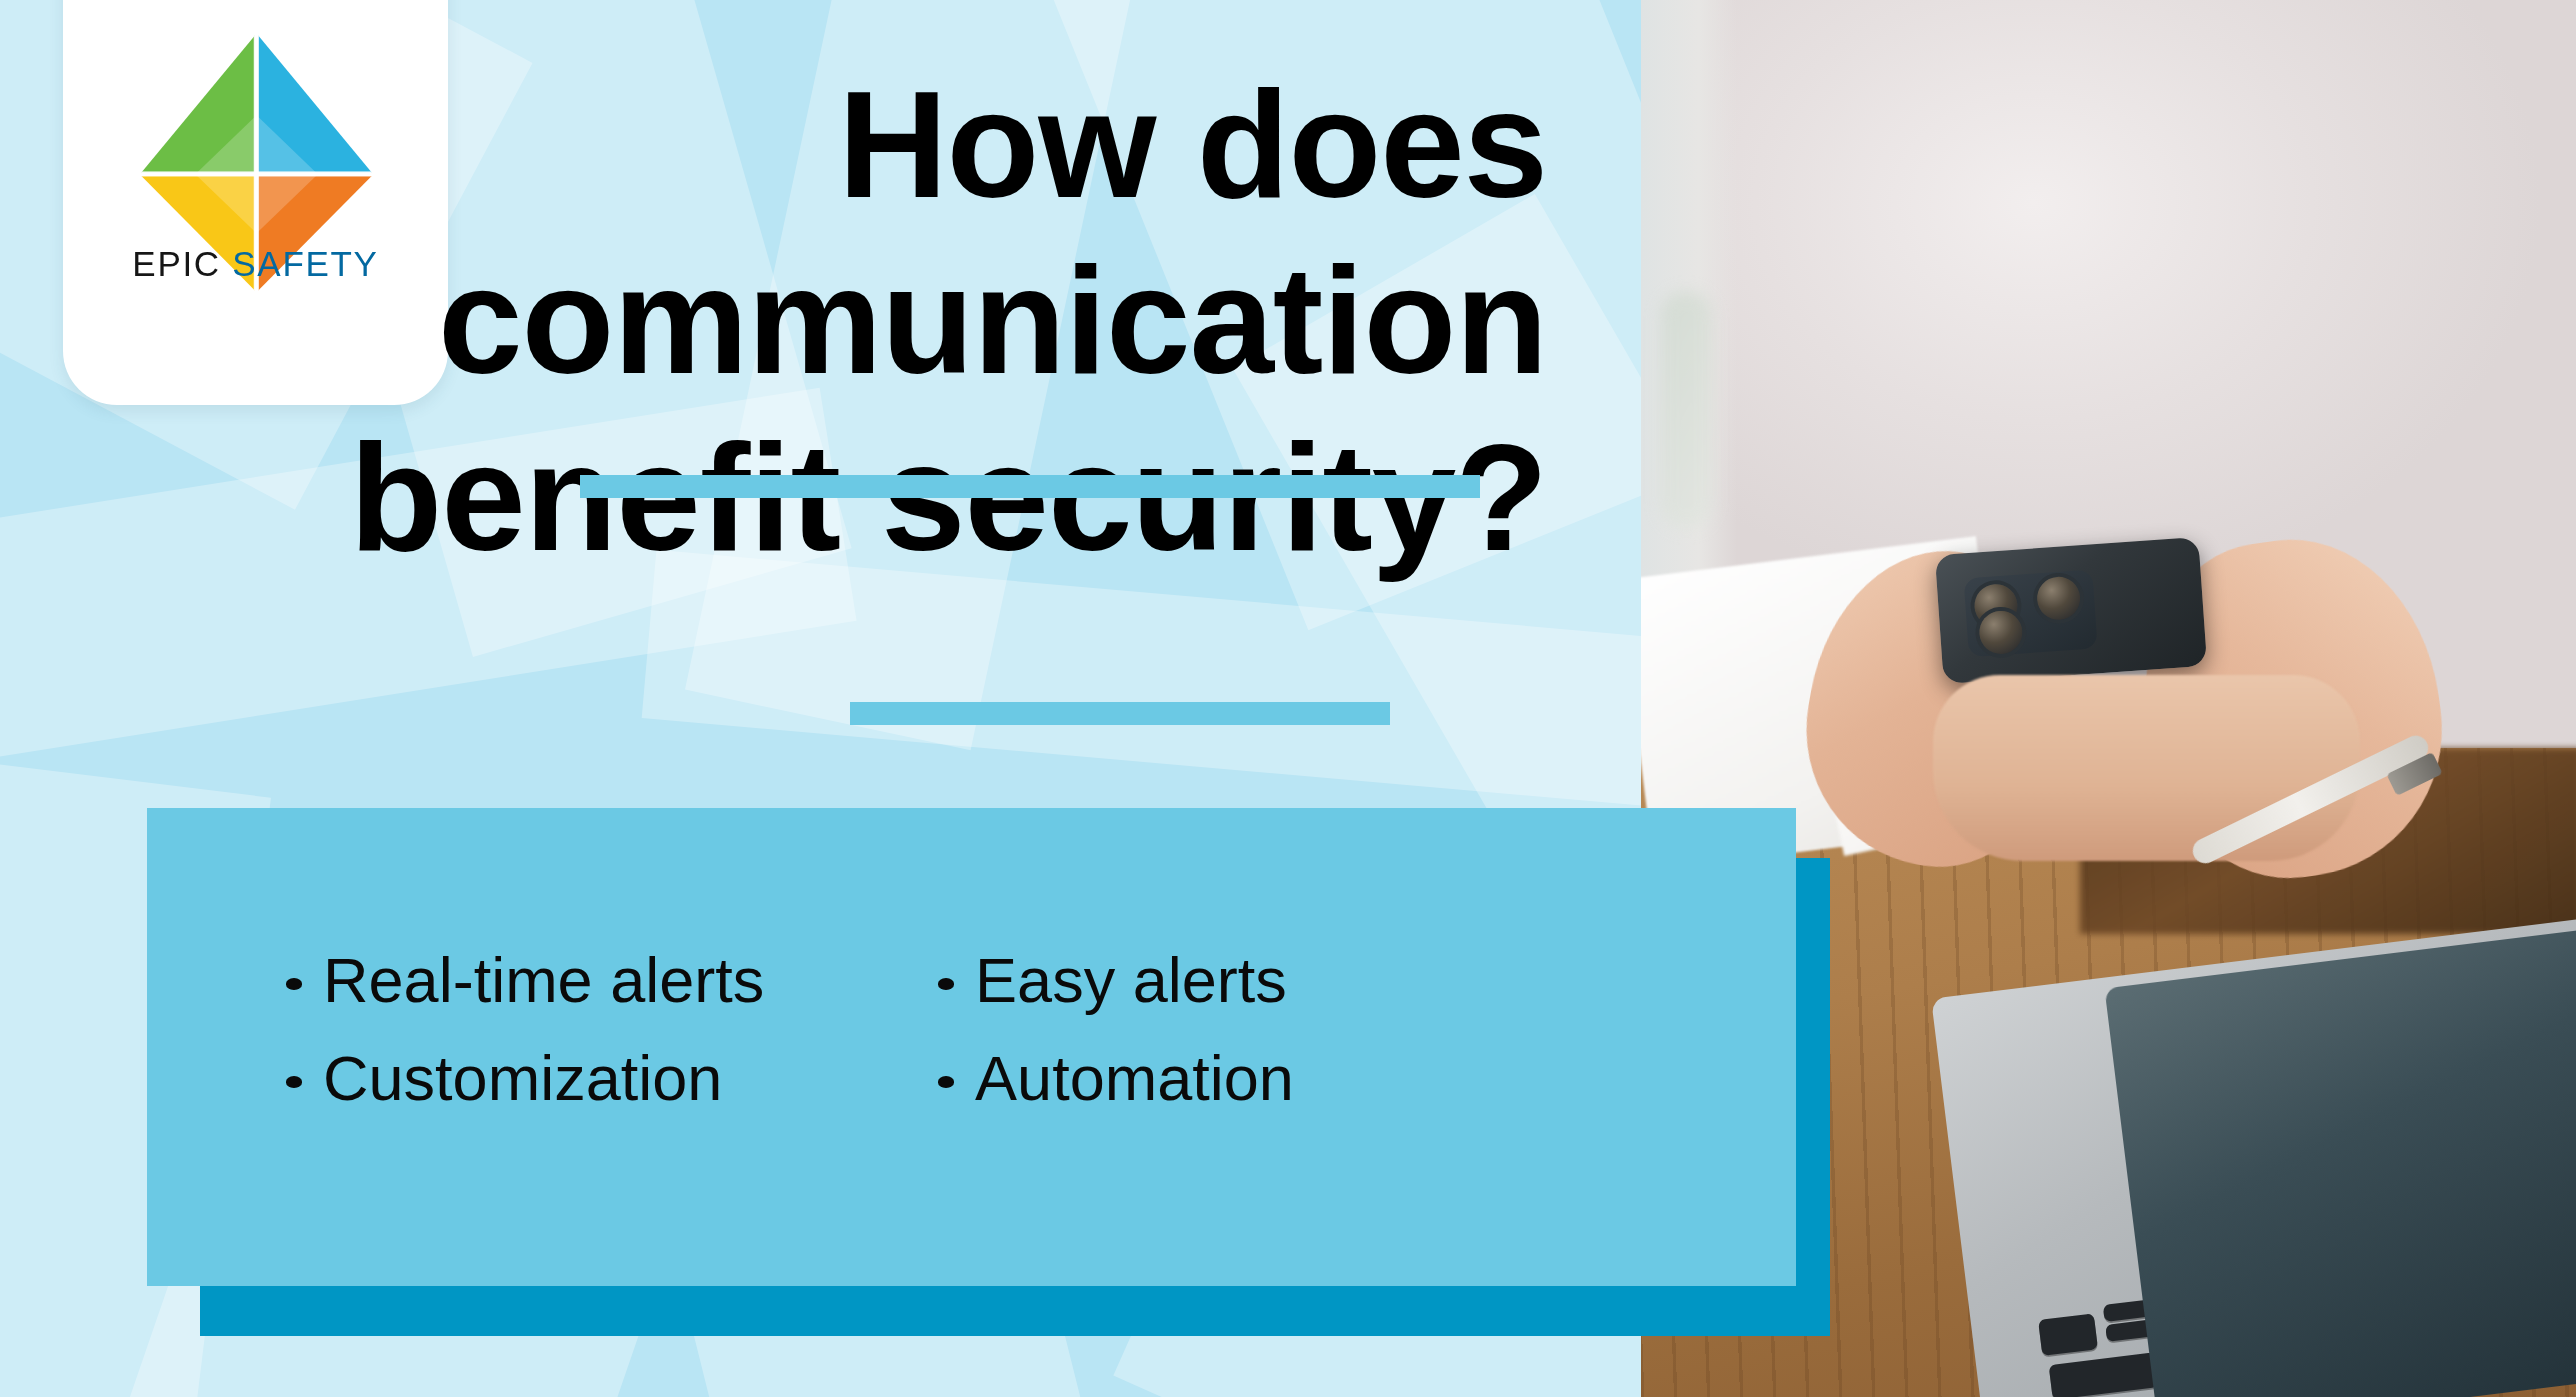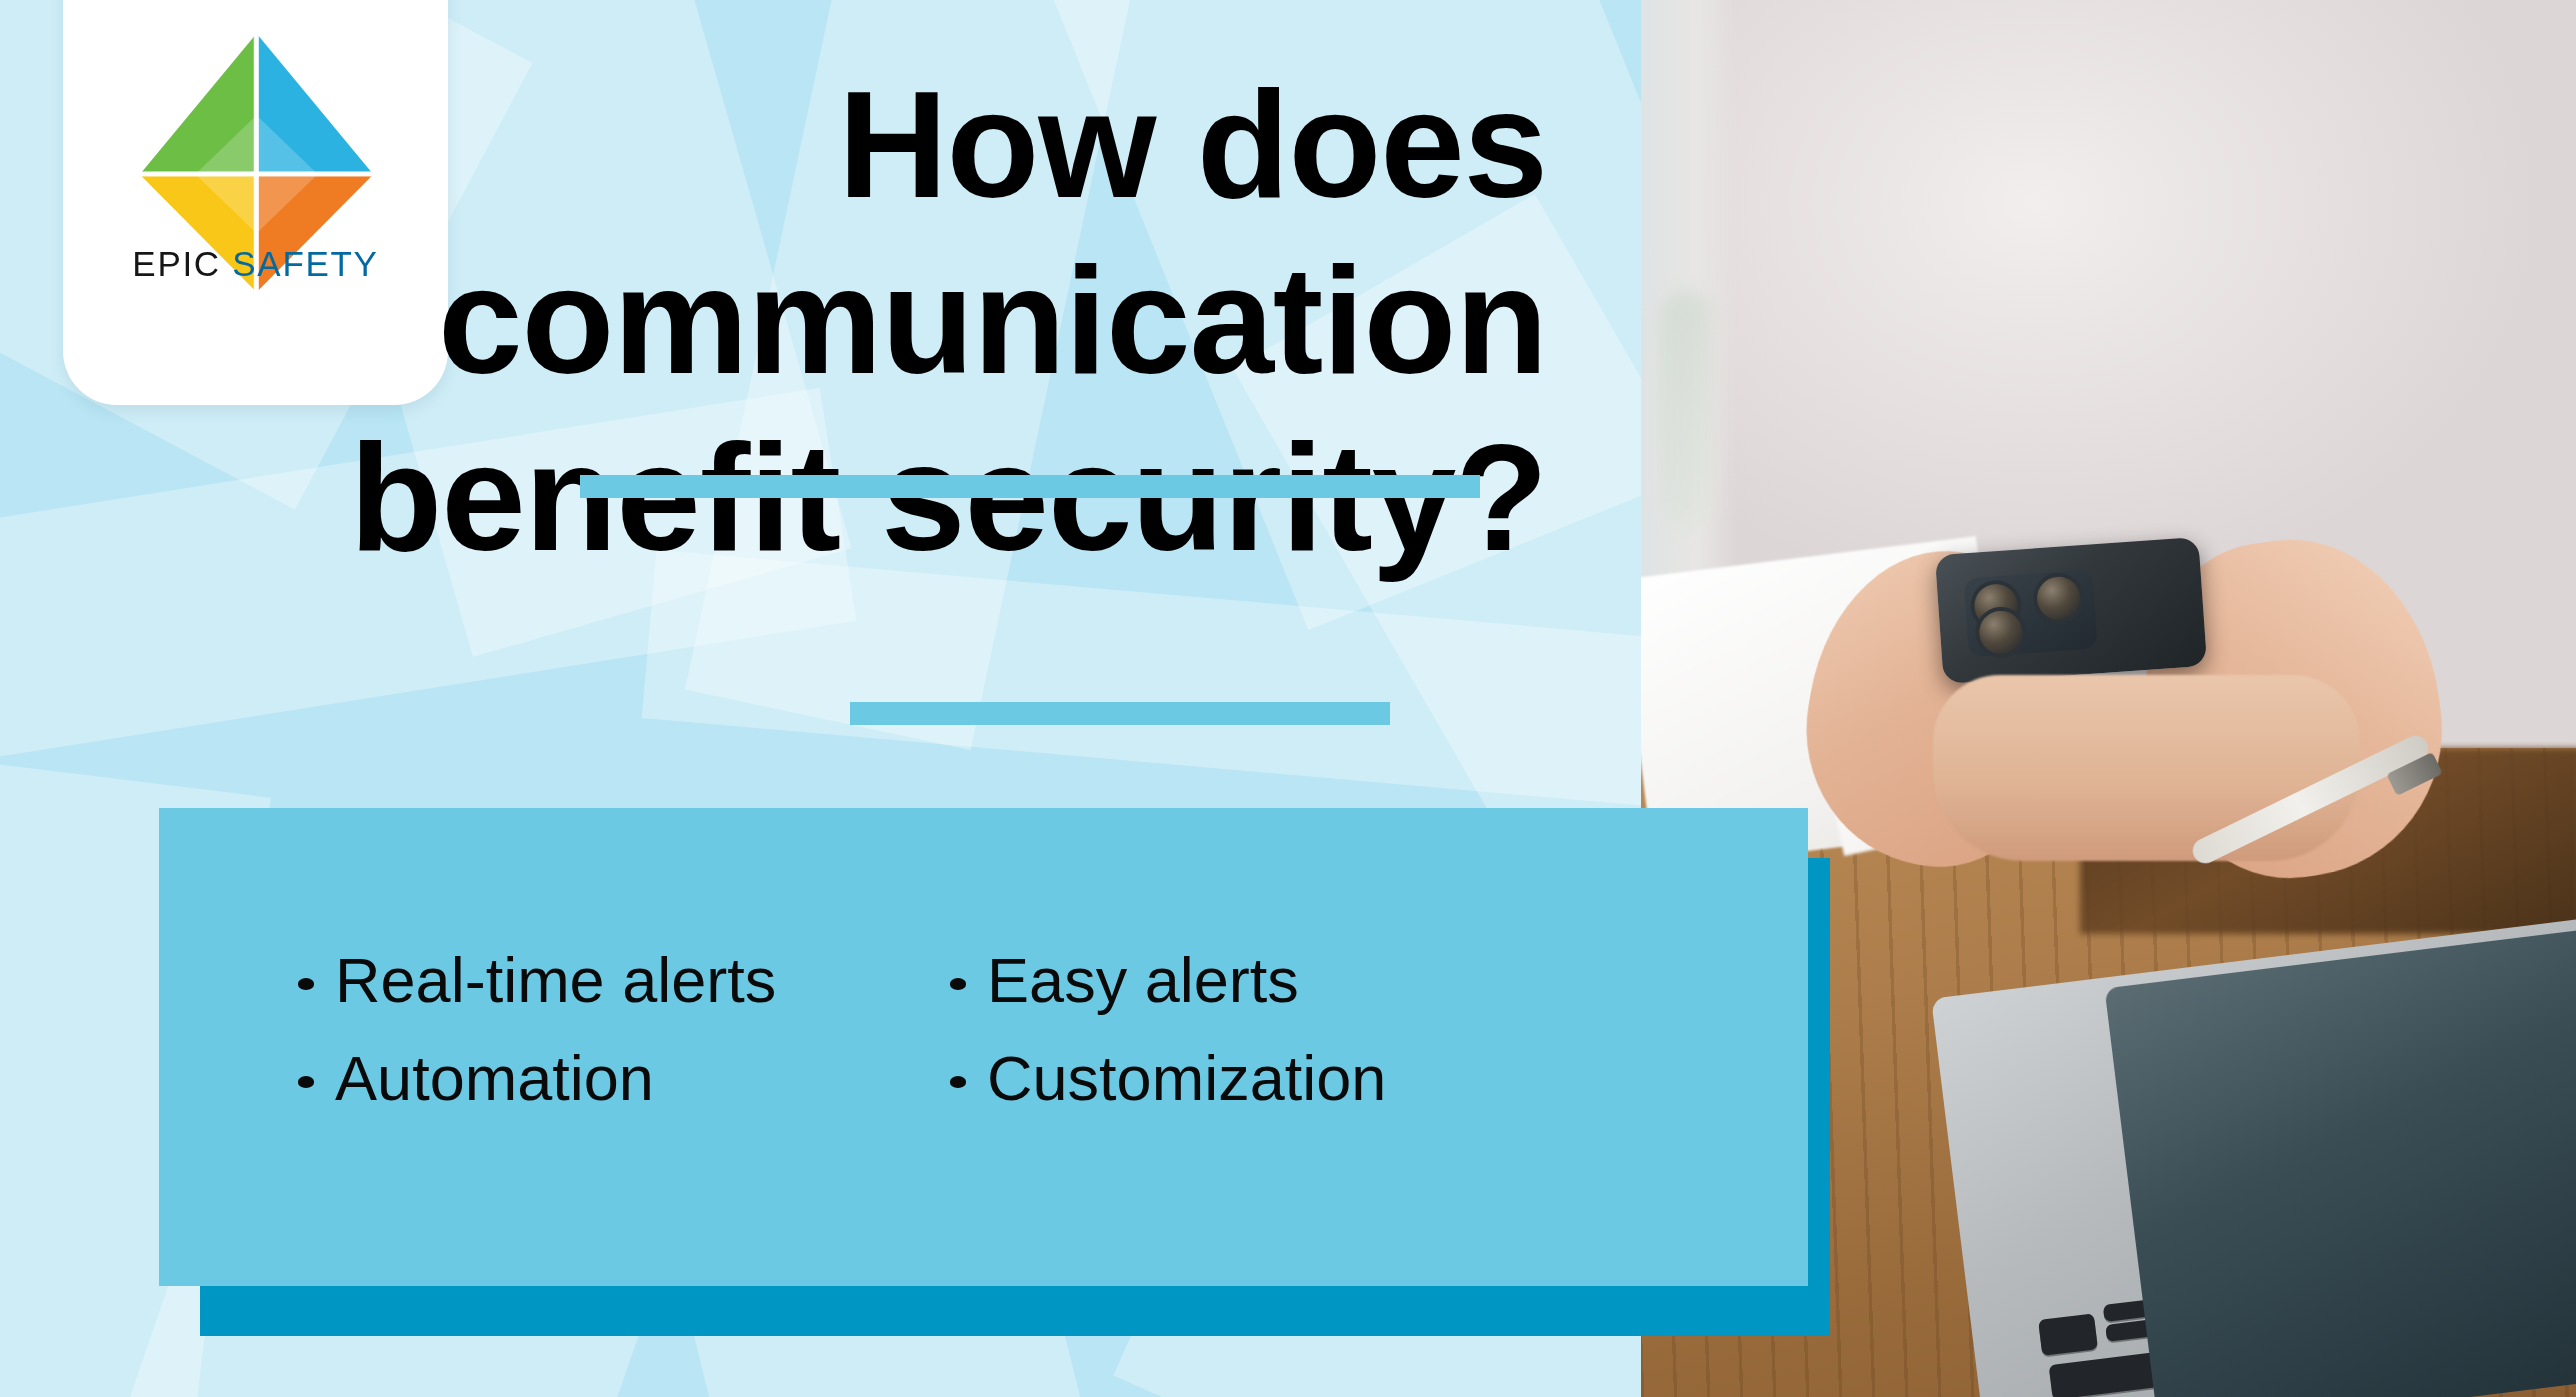--- a/index.html
+++ b/index.html
@@ -159,21 +159,20 @@
   .hl-bar{position:absolute;background:#6bc9e4;}
 
   
   .card-shadow{
     position:absolute;left:200px;top:858px;width:1630px;height:478px;
     background:#0096c4;
   }
   .card{
     position:absolute;left:147px;top:808px;width:1649px;height:478px;
     background:#6bc9e4;
-    margin-left:12px;
   }
   .bullets{
     position:absolute;left:0;top:0;width:100%;height:100%;
     display:grid;grid-template-columns:652px 1fr;
     align-content:center;
     padding:36px 0 36px 139px;box-sizing:border-box;
     row-gap:0;
   }
   .bullet{
     display:flex;align-items:baseline;
@@ -278,24 +277,24 @@
         <span>Real-time alerts</span>
       </div>
 
       <div class="bullet">
         <span class="dot"></span>
         <span>Easy alerts</span>
       </div>
 
       <div class="bullet">
         <span class="dot"></span>
-        <span>Automation</span>
+        <span>Customization</span>
       </div>
       <div class="bullet">
         <span class="dot"></span>
-        <span>Customization</span>
+        <span>Automation</span>
       </div>
 
     </div>
   </div>
 
 </div>
 
 
 </body></html>

